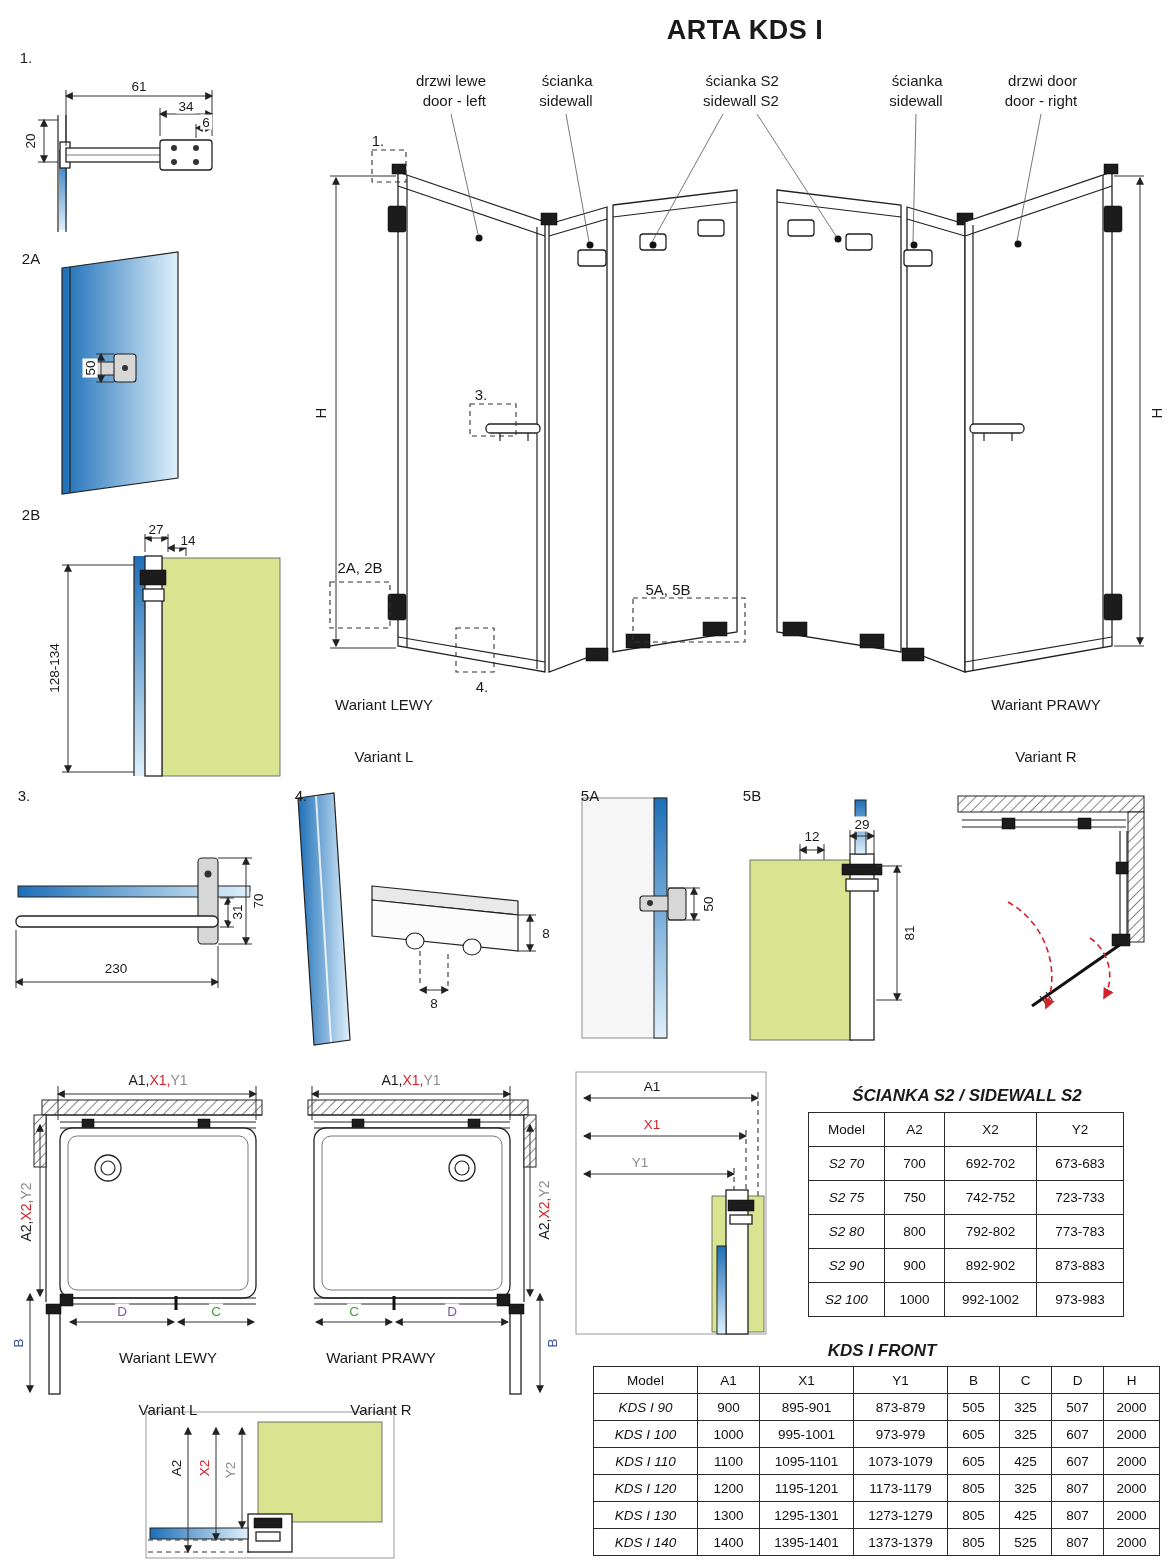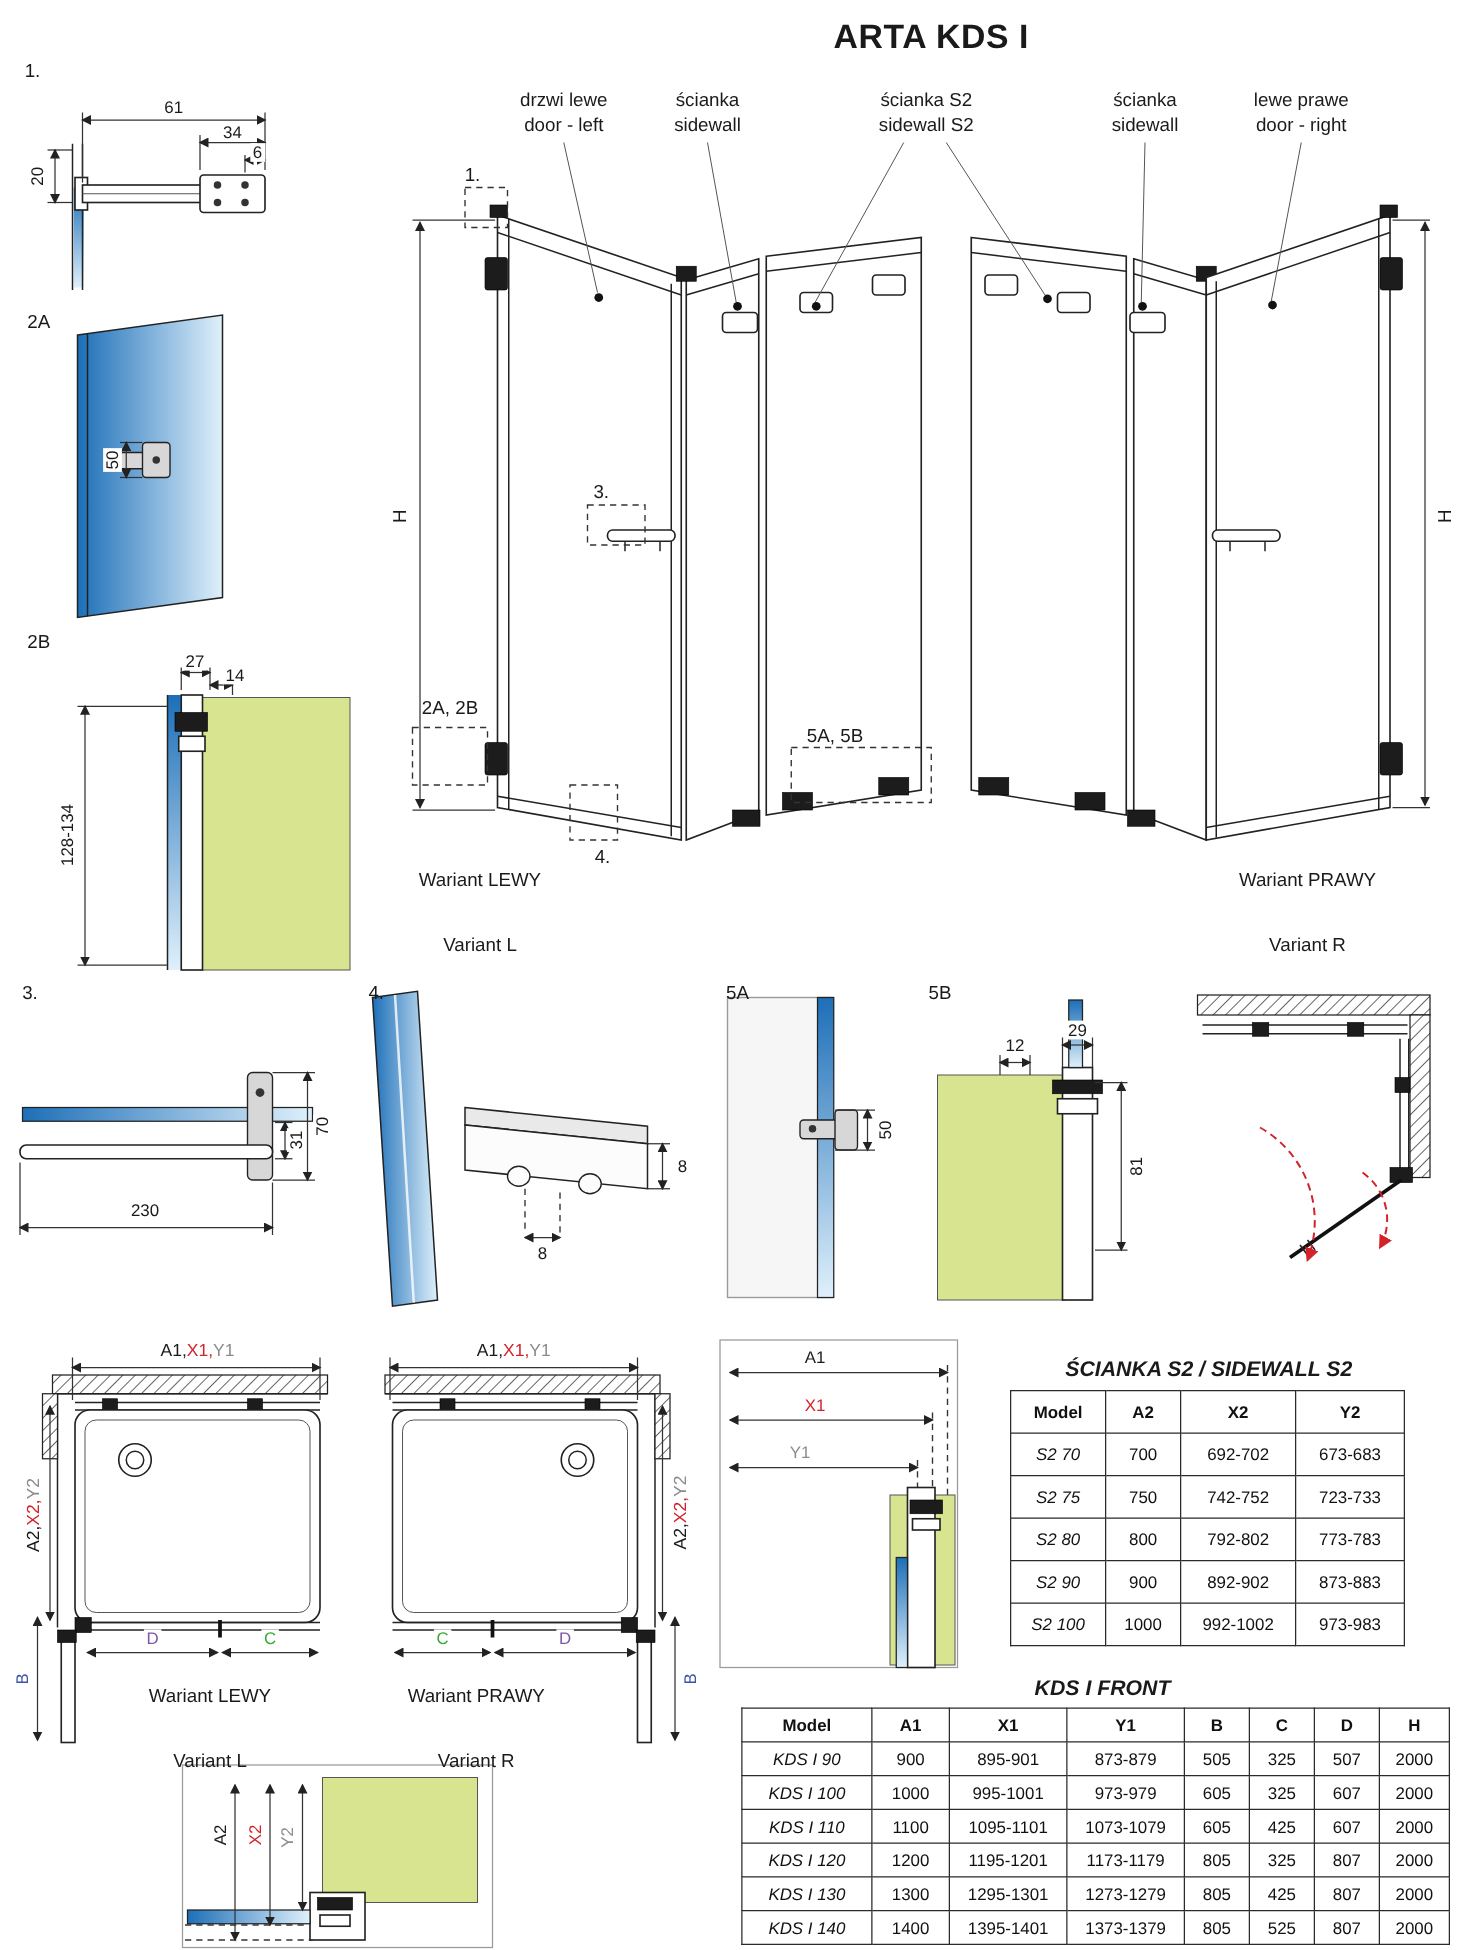--- a/index.html
+++ b/index.html
@@ -7,36 +7,36 @@
   body { width:1174px; height:1560px; position:relative; overflow:hidden;
          font-family:"Liberation Sans", sans-serif; color:#1a1a1a; }
   .page { position:absolute; inset:0; }
   svg.art { position:absolute; left:0; top:0; }
 
   
   .t { position:absolute; transform:translate(-50%,-50%); white-space:nowrap; font-size:14px; color:#1a1a1a; z-index:3; }
   .rot { transform:translate(-50%,-50%) rotate(-90deg); }
   .title { font-size:27px; font-weight:bold; letter-spacing:.5px; }
   .lbl { font-size:15px; text-align:center; line-height:1.3; }
-  .lbl .b { display:block; }
+  .lbl .b { display:block;text-align:right; }
   .ann { font-size:15px; }
   .dim-t { font-size:13.5px; background:#fff; padding:0 2px; }
   .cap { font-size:15px; text-align:center; line-height:1.35; }
   .cap .b { display:block;margin-top:32px; }
 
   .red   { color:var(--c-red,#d2232a); }
   .gry-t { color:var(--c-gray,#8c8c8c); }
   .grn-t { color:var(--c-green,#39a935); }
   .pur-t { color:var(--c-purple,#7d57a5); }
   .blu-t { color:var(--c-blue-b,#3b54a5); }
 
   
   table.data { position:absolute; border-collapse:collapse; table-layout:fixed; font-size:13.5px; background:#fff; z-index:4; }
   table.data th, table.data td { border:1px solid #2a2a2a; text-align:center; padding:2px 3px; color:#111; overflow:hidden; }
-  table.data th { font-weight:bold; }
+  table.data th { font-weight:normal; }
   table.data td.model { font-weight:normal; font-style:italic; }
   .s2-table th, .s2-table td { height:34px; }
   .front-table th, .front-table td { height:27px; }
   .tbl-title { font-size:17px; font-weight:bold; font-style:italic; }
   .hc-red{color:var(--c-red,#d2232a)} .hc-gray{color:var(--c-gray,#8c8c8c)}
   .hc-blue{color:var(--c-blue-b,#3b54a5)} .hc-green{color:var(--c-green,#39a935)}
   .hc-purple{color:var(--c-purple,#7d57a5)}
 
   
   .ln  { stroke:#222; stroke-width:1.2; fill:none; }
@@ -400,21 +400,21 @@
 </div>
 <div class="t lbl" style="left:741px;top:90px">
   <span class="b">ścianka S2</span>
       <span class="b">sidewall S2</span>
 </div>
 <div class="t lbl" style="left:916px;top:90px">
   <span class="b">ścianka</span>
       <span class="b">sidewall</span>
 </div>
 <div class="t lbl" style="left:1041px;top:90px">
-  <span class="b">lewe prawe</span>
+  <span class="b">drzwi door</span>
       <span class="b">door - right</span>
 </div>
 
 <div class="t ann" style="left:378px;top:140px">1.</div>
 <div class="t ann" style="left:481px;top:394px">3.</div>
 <div class="t ann" style="left:360px;top:567px">2A, 2B</div>
 <div class="t ann" style="left:482px;top:686px">4.</div>
 <div class="t ann" style="left:668px;top:589px">5A, 5B</div>
 <div class="t ann rot" style="left:320px;top:413px">H</div>
 <div class="t ann rot" style="left:1156px;top:413px">H</div>

